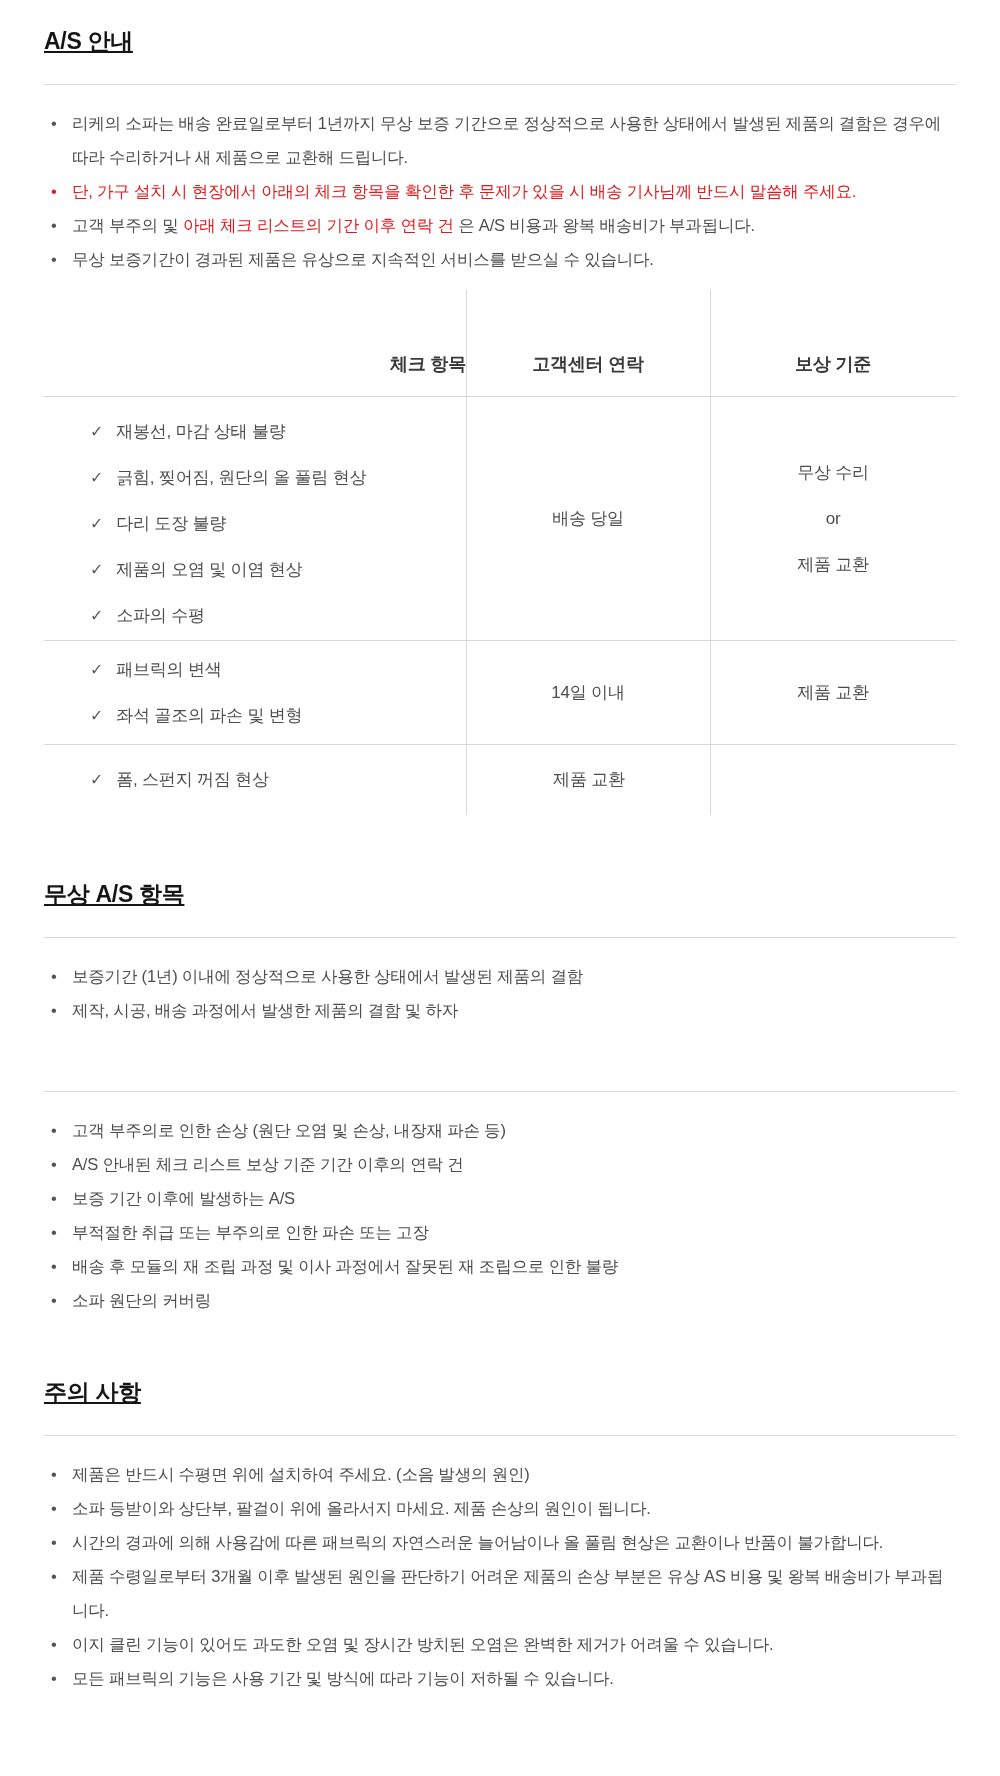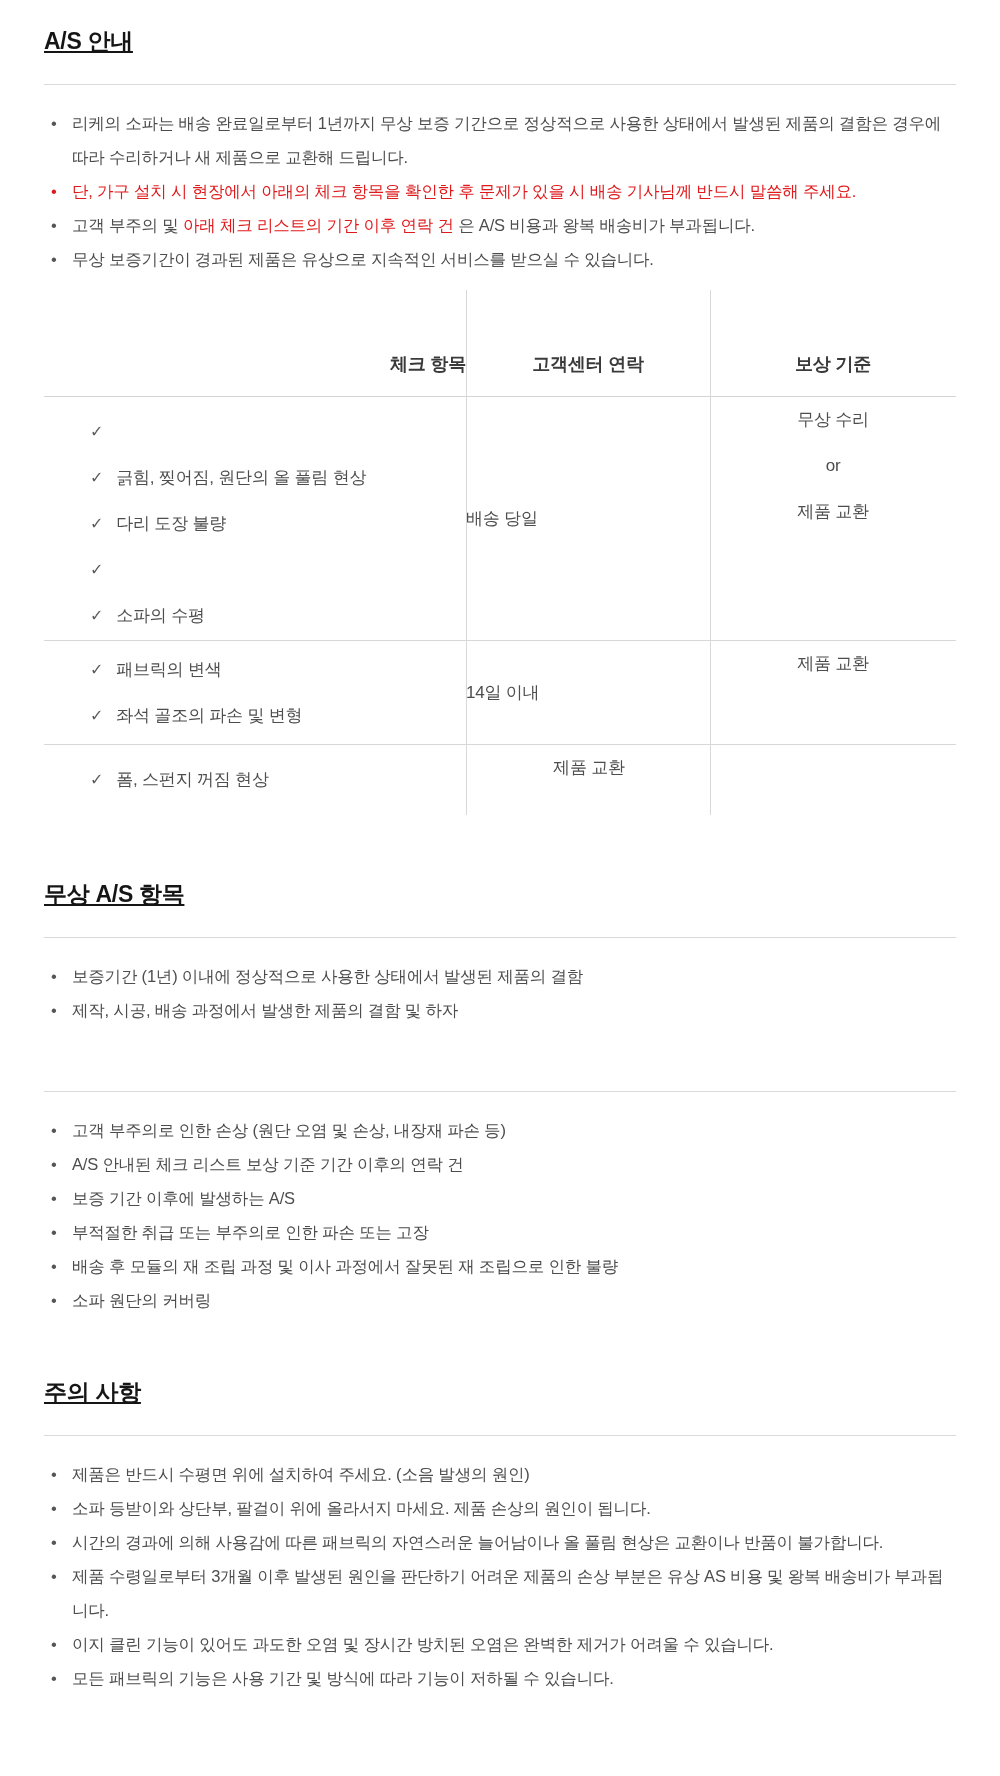--- a/index.html
+++ b/index.html
@@ -46,21 +46,21 @@
   .t-row.r3 { height:70px; }
 
   ul.checks { list-style:none; margin:0; padding:0 0 0 46px; }
   .t-row.r1 ul.checks { padding-top:12px; }
   .t-row.r2 ul.checks { padding-top:6px; }
   .t-row.r3 ul.checks { padding-top:12px; }
   ul.checks li { display:flex; gap:13px; align-items:baseline;
     font-size:17px; line-height:46px; color:#4d4d4d; letter-spacing:-0.2px; }
   .check-icon { color:#5a5a5a; font-size:16px; }
 
-  .cell-center { display:flex; align-items:center; 
+  .cell-center { display:flex; align-items:center; justify-content:center;
     font-size:17px; color:#4d4d4d; letter-spacing:-0.2px; text-align:center; }
   .cell-col { flex-direction:column; line-height:46px; }
 
   .vline { position:absolute; top:0; bottom:0; width:1px; background:#d8d8d8; }
   .v1 { left:46.27%; }
   .v2 { left:73.03%; }
 
   .sec-free  { margin-top:64px; }
   .sec-paid  { margin-top:64px; }
   .sec-caution { margin-top:60px; }
@@ -98,31 +98,33 @@
       <div class="t-cell c1">체크 항목</div>
       <div class="t-cell c2">고객센터 연락</div>
       <div class="t-cell c3">보상 기준</div>
     </div>
     <div class="rows">
         <div class="t-row r1">
           <div class="c1">
             <ul class="checks">
               <li>
                 <span class="check-icon">✓</span>
+                <span>재봉선, 마감 상태 불량</span>
               </li>
               <li>
                 <span class="check-icon">✓</span>
                 <span>긁힘, 찢어짐, 원단의 올 풀림 현상</span>
               </li>
               <li>
                 <span class="check-icon">✓</span>
                 <span>다리 도장 불량</span>
               </li>
               <li>
                 <span class="check-icon">✓</span>
+                <span>제품의 오염 및 이염 현상</span>
               </li>
               <li>
                 <span class="check-icon">✓</span>
                 <span>소파의 수평</span>
               </li>
             </ul>
           </div>
           <div class="c2 cell-center">배송 당일</div>
           <div class="c3 cell-center cell-col">
             <div>무상 수리</div>

